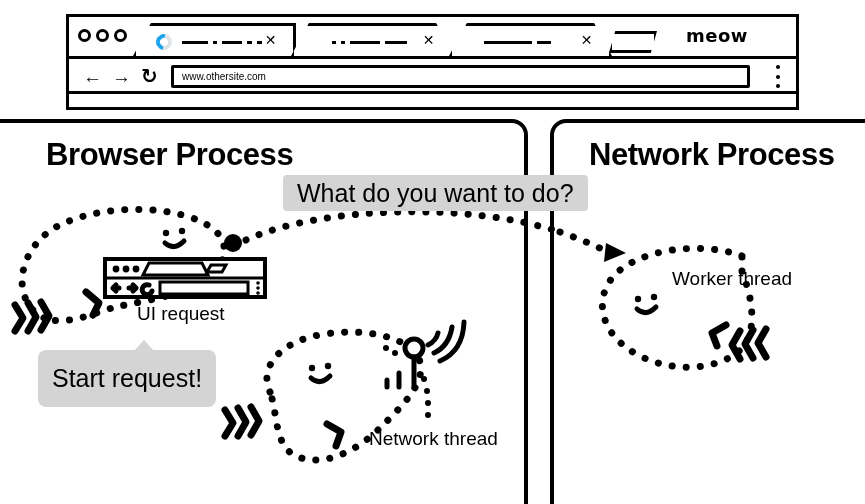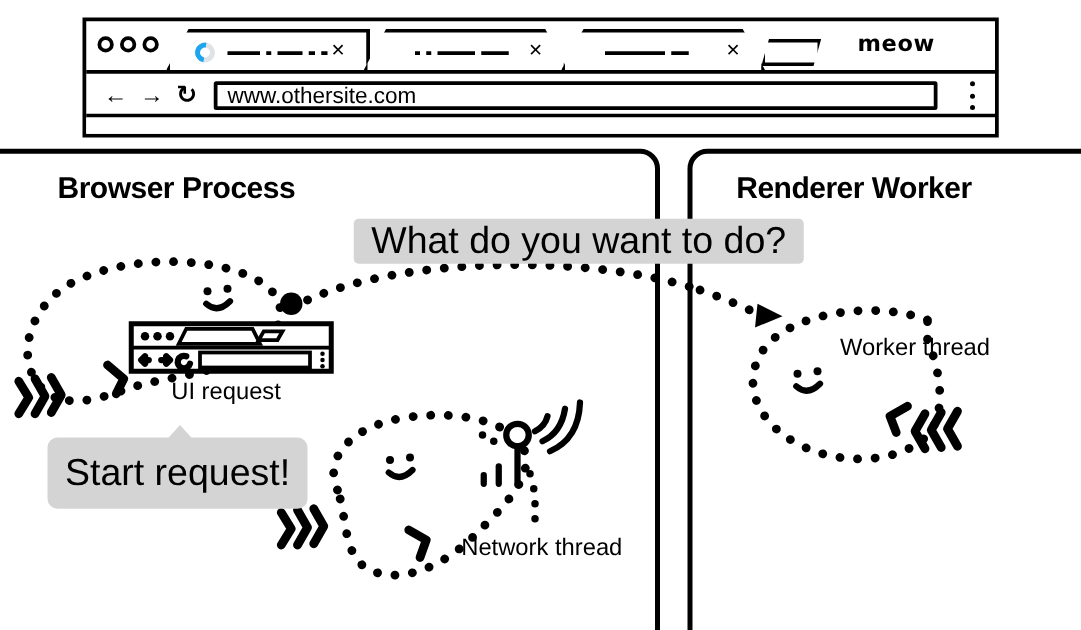--- a/index.html
+++ b/index.html
@@ -61,46 +61,46 @@
   #nav-bar{position:absolute;left:0;top:42px;width:100%;height:35px;
     border-bottom:3px solid #000;box-sizing:border-box;}
   .nav-btn{position:absolute;top:8px;font-size:19px;line-height:19px;font-weight:700;}
   #nav-back{left:14px;}
   #nav-fwd{left:43px;}
   #nav-reload{left:72px;font-size:20px;}
   #url-bar{
     position:absolute;left:102px;top:6px;right:46px;height:23px;
     border:3px solid #000;box-sizing:border-box;background:#fff;
     border-radius:2px;display:flex;align-items:center;padding-left:8px;
-    font-size:18px;
+    font-size:10px;
   }
   #kebab{position:absolute;right:16px;top:6px;width:5px;height:23px;
     display:flex;flex-direction:column;justify-content:space-between;align-items:center;}
   #kebab i{display:block;width:4px;height:4px;border-radius:50%;background:#000;}
   #page-area{position:absolute;left:0;top:77px;width:100%;bottom:0;background:#fff;}
 
   
   .proc{
     position:absolute;border:4px solid #000;border-radius:16px;
     box-sizing:border-box;background:transparent;
   }
   #browser-process{left:-28px;top:119px;width:556px;height:420px;}
   #renderer-process{left:550px;top:119px;width:342px;height:420px;}
   .proc-title{
-    position:absolute;top:14px;font-size:24px;font-weight:700;
+    position:absolute;top:14px;font-size:31px;font-weight:700;
     letter-spacing:-.4px;white-space:nowrap;
   }
   #browser-process .proc-title{left:70px;}
   #renderer-process .proc-title{left:35px;}
 
   
   .bubble{
     position:absolute;background:#d4d4d4;border-radius:4px;
     display:flex;align-items:center;justify-content:center;
-    font-size:30px;white-space:nowrap;padding:0 14px;
+    font-size:25px;white-space:nowrap;padding:0 14px;
   }
   #bubble-want{left:283px;top:175px;height:36px;}
   #bubble-start{left:38px;top:350px;height:57px;border-radius:8px;}
   #bubble-start:after{
     content:"";position:absolute;left:96px;top:-10px;
     border-left:10px solid transparent;border-right:10px solid transparent;
     border-bottom:11px solid #d4d4d4;
   }
 
   
@@ -175,21 +175,21 @@
     </div>
 
     <div id="page-area"></div>
   </div>
 
   <div id="browser-process" class="proc">
     <div class="proc-title">Browser Process</div>
   </div>
 
   <div id="renderer-process" class="proc">
-    <div class="proc-title">Renderer Worker</div>
+    <div class="proc-title">Network Process</div>
   </div>
 
   <svg class="ink" viewBox="0 0 865 504">
     <defs>
       <style>
         .dot{fill:none;stroke:#000;stroke-width:7;stroke-linecap:round;
              stroke-dasharray:0.1 14;}
         .dotsm{fill:none;stroke:#000;stroke-width:6;stroke-linecap:round;
              stroke-dasharray:0.1 12;}
         .solid{fill:none;stroke:#000;stroke-width:7;stroke-linecap:round;stroke-linejoin:round;}

